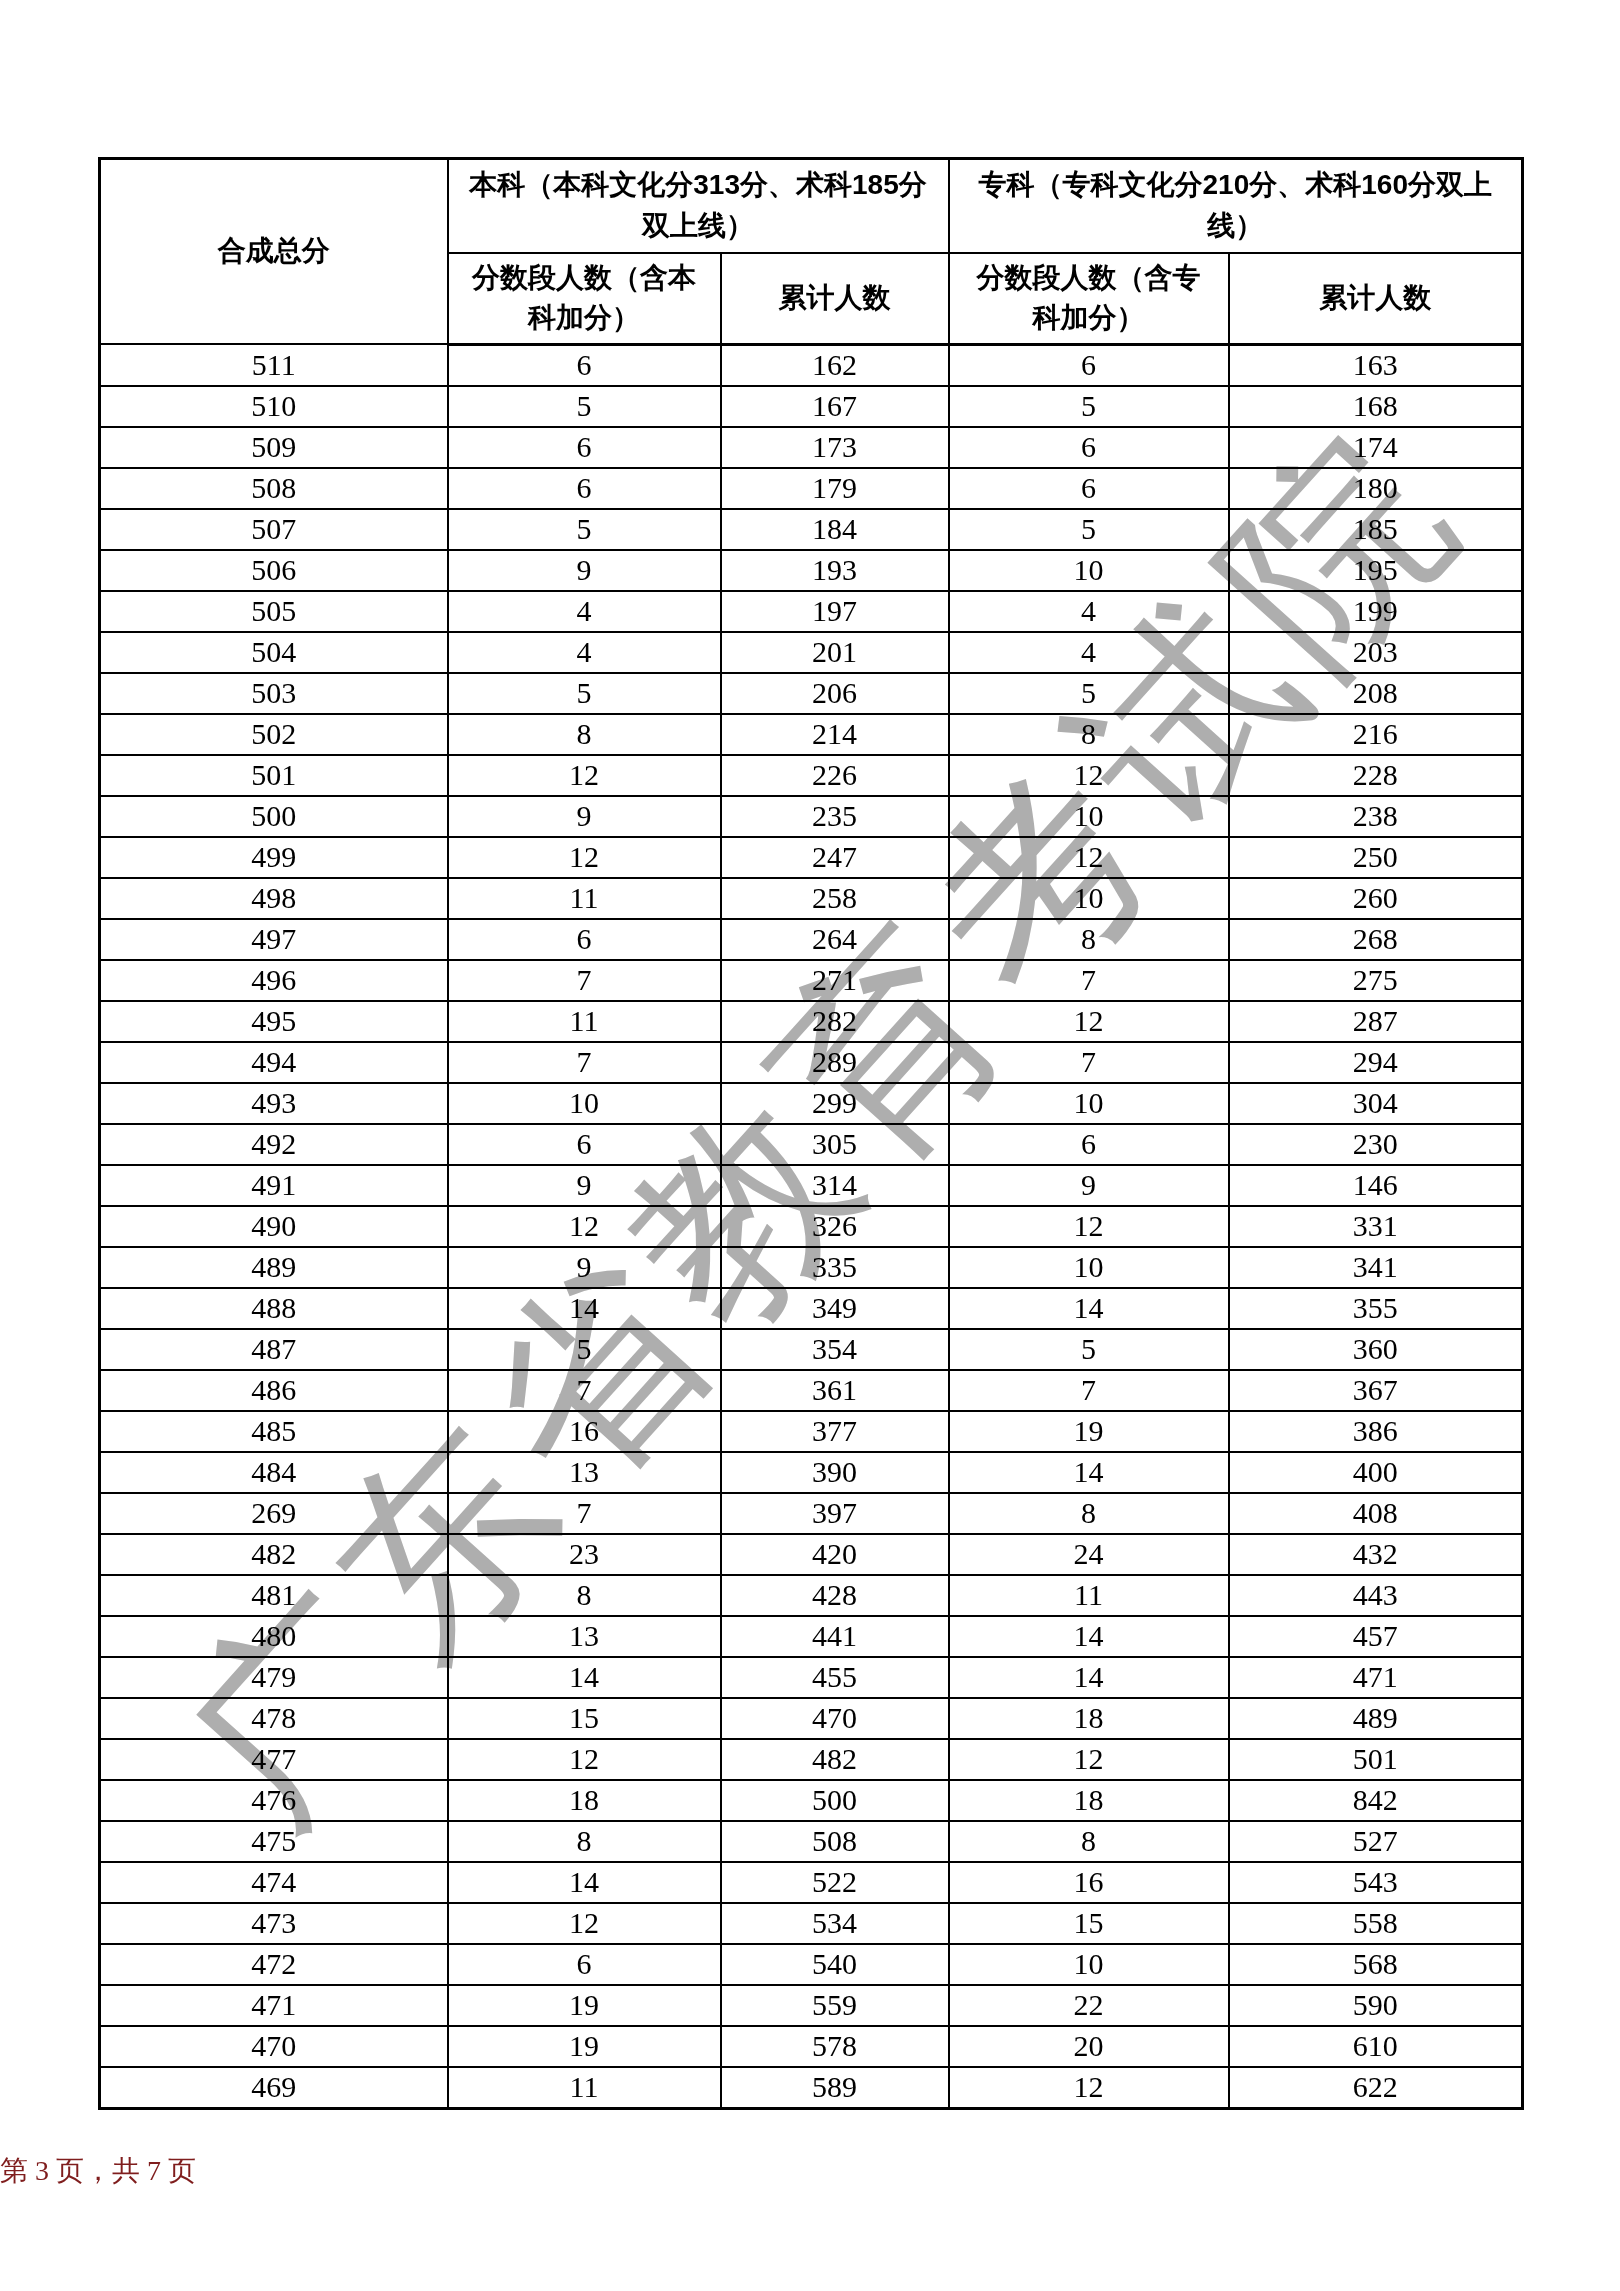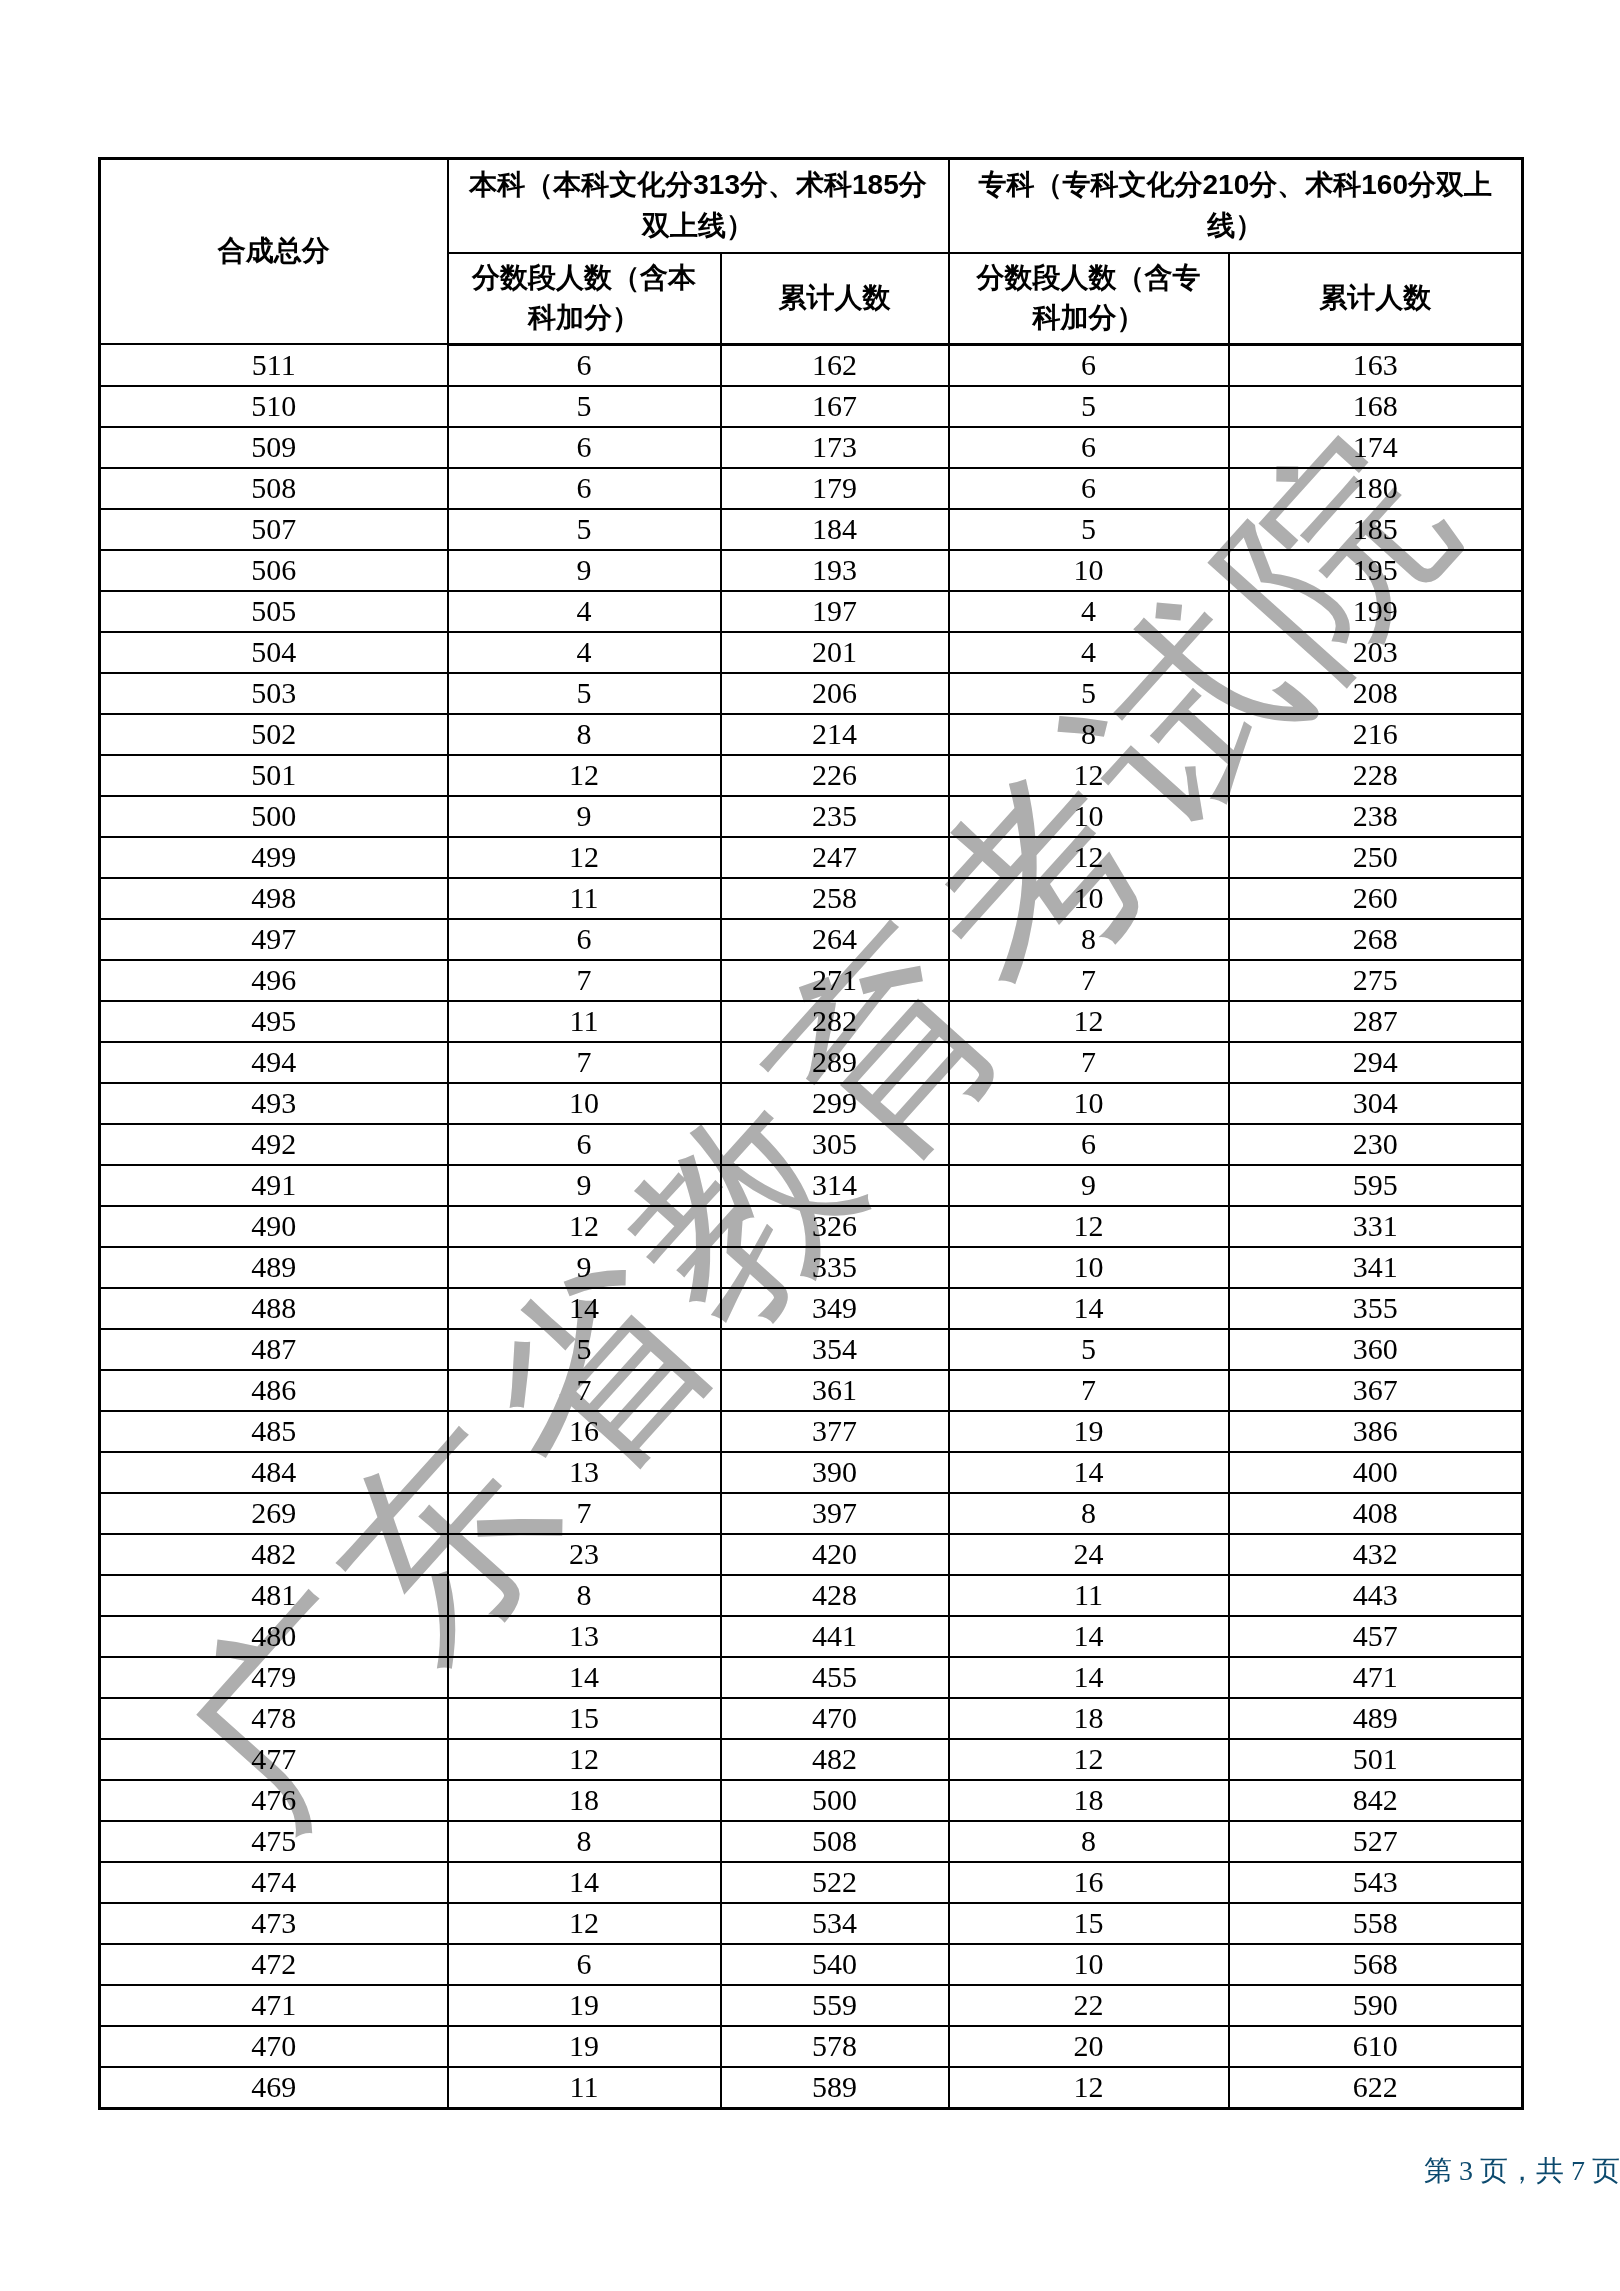--- a/index.html
+++ b/index.html
@@ -70,24 +70,24 @@
     mix-blend-mode: multiply;
     pointer-events: none;
     z-index: 5;
   }
   
   .footer {
     position: absolute;
     top: 2152px;
     left: 0;
     width: 100%;
-    text-align: right;
+    text-align: left;
     font-family: "Liberation Serif", "DejaVu Serif", serif;
     font-size: 28px;
-    color: #0c4a6e;
+    color: #7f1d1d;
   }
 </style>
 </head>
 <body>
 
 <div class="page">
 
   <div class="watermark">广东省教育考试院</div>
 
   <table class="score-table">
@@ -250,21 +250,21 @@
           <td>6</td>
           <td>305</td>
           <td>6</td>
           <td>230</td>
         </tr>
         <tr>
           <td>491</td>
           <td>9</td>
           <td>314</td>
           <td>9</td>
-          <td>595</td>
+          <td>146</td>
         </tr>
         <tr>
           <td>490</td>
           <td>12</td>
           <td>326</td>
           <td>12</td>
           <td>331</td>
         </tr>
         <tr>
           <td>489</td>

